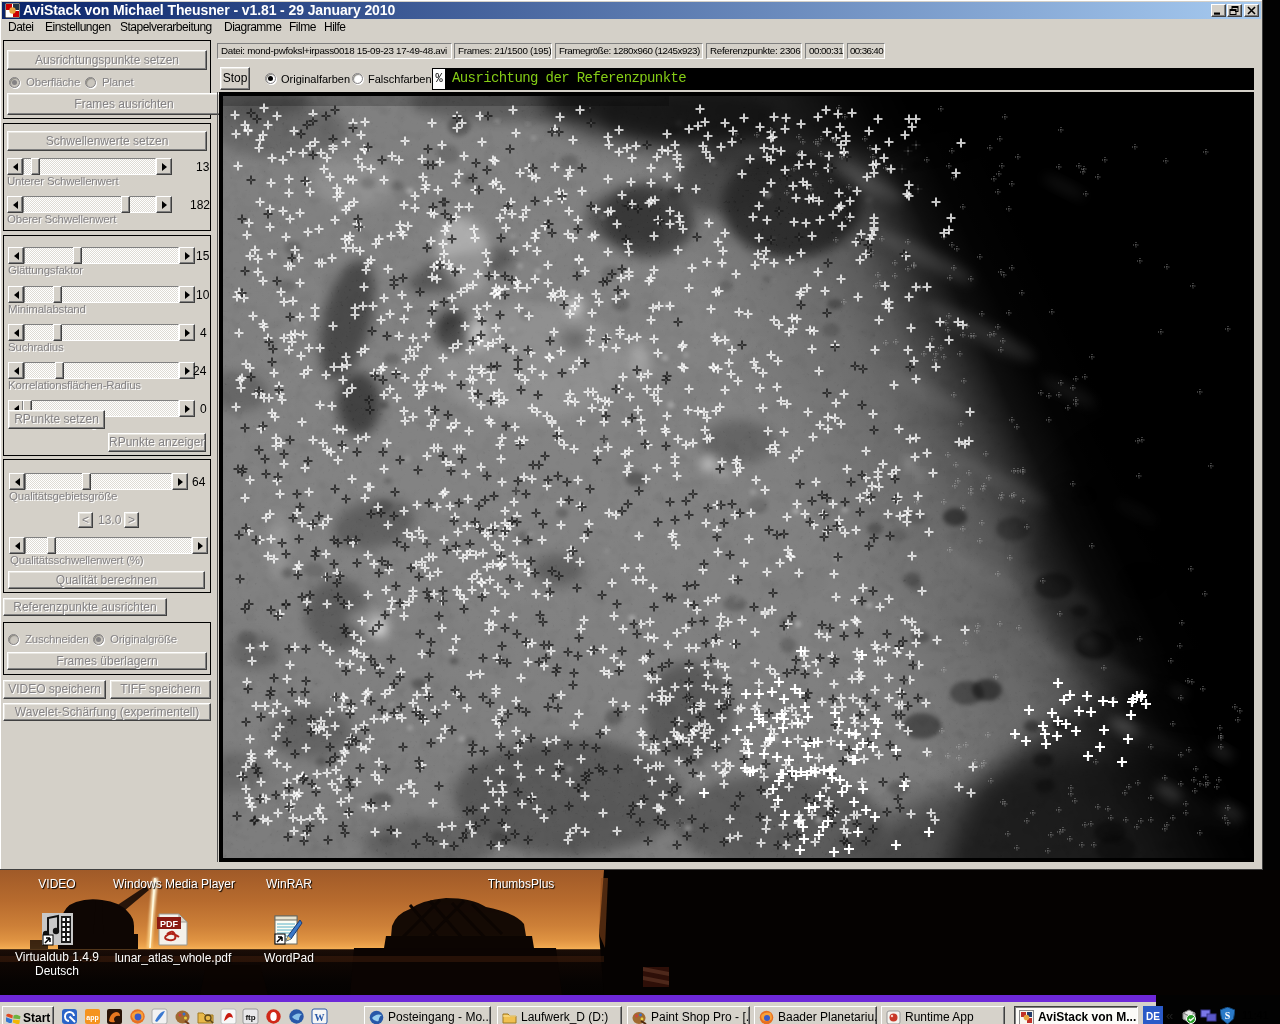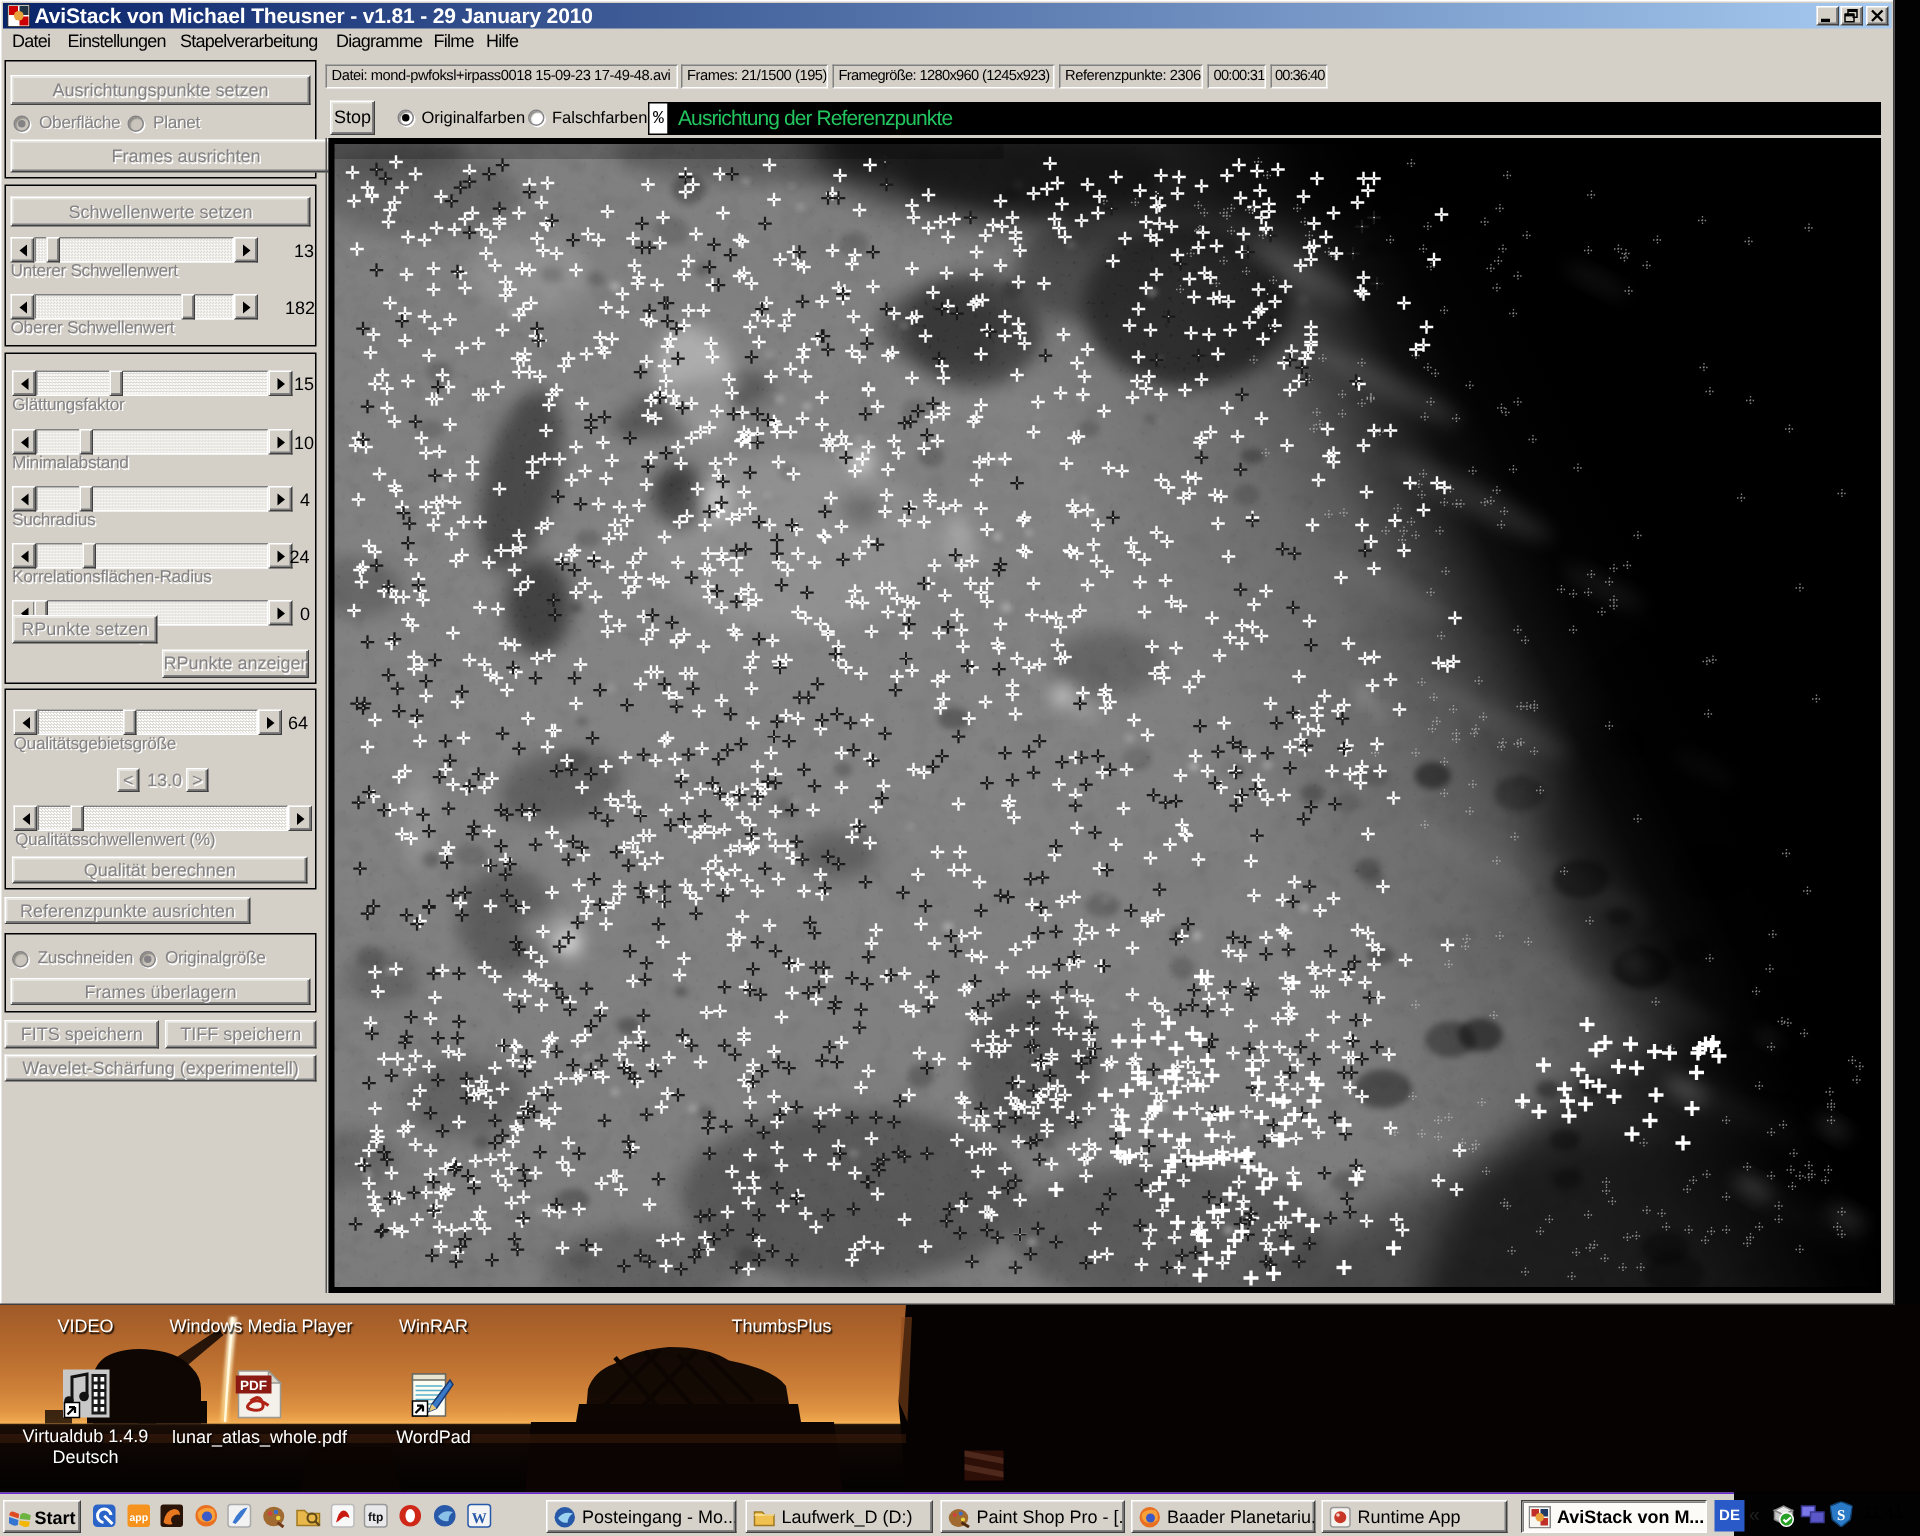--- a/index.html
+++ b/index.html
@@ -30,30 +30,30 @@
 .rad.en.on::after{background:#000}
 .track{position:absolute;border:1px solid;border-color:#808080 #fff #fff #808080;
  background-image:conic-gradient(#fff 90deg,#dedbd4 90deg 180deg,#fff 180deg 270deg,#dedbd4 270deg);background-size:2px 2px;background-color:#f2f0ea}
 .ar{position:absolute;background:#d4d0c8;border:1px solid;border-color:#fff #404040 #404040 #fff;
  box-shadow:inset -1px -1px 0 #808080}
 .ar i{position:absolute;left:50%;top:50%;width:0;height:0;border:4px solid transparent}
 .ar.l i{border-right:5px solid #000;margin:-4px 0 0 -6px}
 .ar.r i{border-left:5px solid #000;margin:-4px 0 0 -2px}
 .thumb{position:absolute;background:#d4d0c8;border:1px solid;border-color:#fff #404040 #404040 #fff;
  box-shadow:inset -1px -1px 0 #808080}
-#blkbar{position:absolute;left:445px;top:68px;width:809px;height:22px;background:#000;color:#22c55e;
- font-family:Liberation Sans, sans-serif;font-size:14px;line-height:21px;letter-spacing:-0.6px}
+#blkbar{position:absolute;left:445px;top:68px;width:809px;height:22px;background:#000;color:#84cc16;
+ font-family:Liberation Mono, monospace;font-size:14px;line-height:21px;letter-spacing:-0.6px}
 #pcticon{position:absolute;left:432px;top:68px;width:14px;height:22px;background:#fff;border:1px solid #000;
  color:#000;font-size:12px;line-height:20px;text-align:center;font-family:"Liberation Mono",monospace}
 #moonwrap{position:absolute;left:219px;top:92px;width:1035px;height:770px;background:#000}
 #sunset{position:absolute;left:0;top:870px;width:1280px;height:125px;background:#000}
 #sky{position:absolute;left:0;top:0;width:612px;height:125px;
  background:linear-gradient(#a05a28 0%,#b76b2e 25%,#cd8038 45%,#df9342 56%,#eda44d 61%,#f5b055 63%,#1a0d07 63.8%,#0e0603 75%,#060302 90%,#040201 100%)}
 .dlabel{position:absolute;color:#fff;font-size:12px;text-shadow:1px 1px 1px #000;white-space:nowrap}
-#taskbar{position:absolute;left:0;top:995px;width:1156px;height:29px;background:#d6d2ca;border-top:1px solid #6d28d9}
+#taskbar{position:absolute;left:0;top:995px;width:1156px;height:29px;background:#d6d2ca;border-top:7px solid #6d28d9}
 .tbtn{position:absolute;top:4px;height:22px;background:#d6d2ca;border:1px solid;border-color:#fff #404040 #404040 #fff;
  box-shadow:inset -1px -1px 0 #808080;font-size:12px;color:#000;white-space:nowrap;overflow:hidden}
 .tbtn .ti, .tbtn svg.ti{position:absolute;left:4px;top:3px;width:15px;height:15px}
 .tbtn .tt{position:absolute;left:23px;top:3px}
 .tbtn.act{background:#fcfbf8;border-color:#404040 #fff #fff #404040;box-shadow:inset 1px 1px 0 #808080;font-weight:bold}
 </style></head>
 <body>
 <div id="scr">
 <div id="sunset">
       <div id="sky"></div>
@@ -288,21 +288,21 @@
       </div>
       <div class="lbl" style="left:10px;top:554px">Qualitätsschwellenwert (%)</div>
       <div class="btn" style="left:8px;top:571px;width:197px;height:18px;line-height:16px">Qualität berechnen</div>
       <div class="btn" style="left:3px;top:598px;width:164px;height:18px;line-height:16px">Referenzpunkte ausrichten</div>
       <div class="grp" style="left:3px;top:622px;width:208px;height:53px"></div>
       <div class="rad" style="left:8px;top:634px"></div>
       <div class="lbl" style="left:25px;top:633px">Zuschneiden</div>
       <div class="rad on" style="left:93px;top:634px"></div>
       <div class="lbl" style="left:110px;top:633px">Originalgröße</div>
       <div class="btn" style="left:7px;top:652px;width:200px;height:18px;line-height:16px">Frames überlagern</div>
-      <div class="btn" style="left:3px;top:680px;width:103px;height:19px;line-height:17px">FITS speichern</div>
+      <div class="btn" style="left:3px;top:680px;width:103px;height:19px;line-height:17px">VIDEO speichern</div>
       <div class="btn" style="left:110px;top:680px;width:101px;height:19px;line-height:17px">TIFF speichern</div>
       <div class="btn" style="left:3px;top:703px;width:208px;height:18px;line-height:16px">Wavelet-Schärfung (experimentell)</div>
 <div style="position:absolute;left:217px;top:92px;width:1px;height:770px;background:#555"></div>
 <div id="moonwrap"><svg id="moon" width="1035" height="770" viewBox="0 0 1035 770">
 <defs>
 <filter id="b2" x="-60%" y="-60%" width="220%" height="220%">
               <feGaussianBlur stdDeviation="2"></feGaussianBlur>
             </filter>
 <filter id="b6" x="-60%" y="-60%" width="220%" height="220%">
               <feGaussianBlur stdDeviation="6"></feGaussianBlur>

